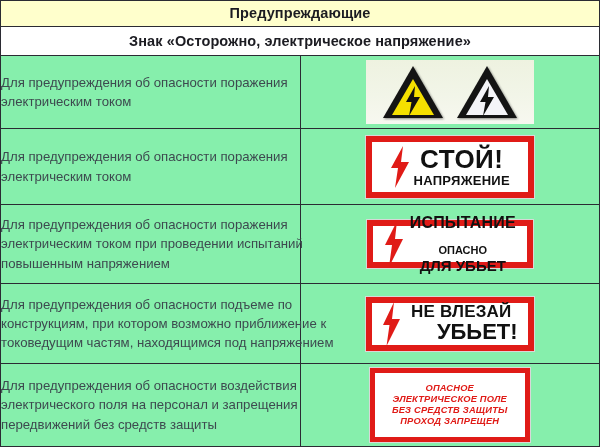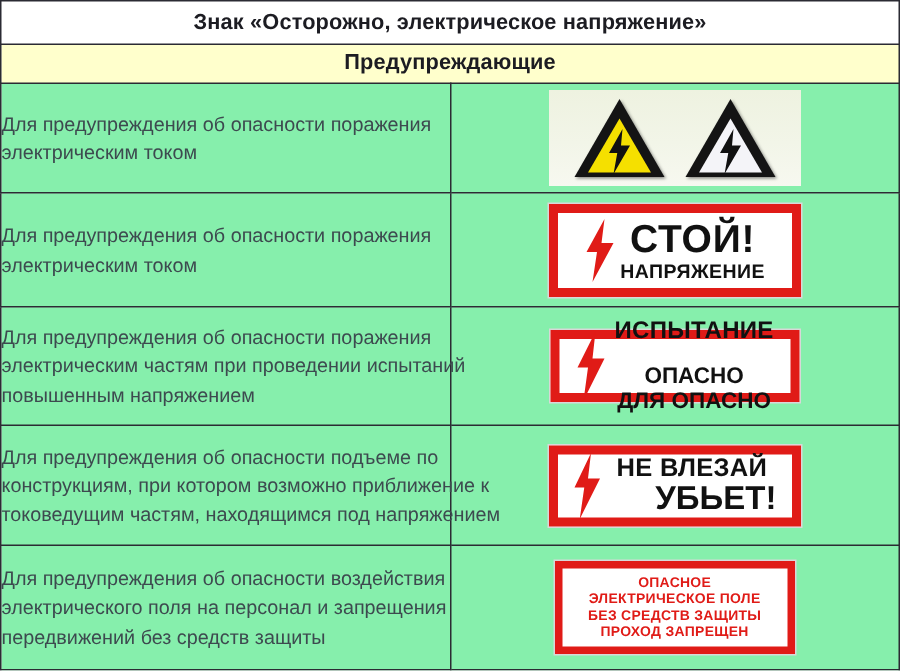--- a/index.html
+++ b/index.html
@@ -150,52 +150,53 @@
     font-size: 26px; font-weight: bold; color: #111; letter-spacing: .5px;
   }
   .p-stoi .l2 {
     font-size: 13px; font-weight: bold; color: #111; letter-spacing: .3px;
     margin-top: 1px;
   }
 
   
   .p-test { width: 166px; height: 48px; padding: 0 7px; gap: 6px; }
   .p-test .l1 { font-size: 16px; font-weight: bold; color: #111; letter-spacing: .2px; }
-  .p-test .l2 { font-size: 15px; font-weight: bold; color: #111; margin-top: 14px; }
+  .p-test .l2 { font-size: 11px; font-weight: bold; color: #111; margin-top: 14px; }
   .p-test .l3 { font-size: 15px; font-weight: bold; color: #111; margin-top: 2px; }
 
   
   .p-climb { width: 168px; height: 54px; padding: 0 7px; gap: 4px; }
   .p-climb .l1 { font-size: 17px; font-weight: bold; color: #111; letter-spacing: .2px; }
   .p-climb .l2 { font-size: 22px; font-weight: bold; color: #111; margin-top: 1px; margin-left: 32px; }
 
   
   .p-field {
-    width: 160px; height: 62px; padding: 12px 4px;
+    width: 160px; height: 74px; padding: 12px 4px;
     border-width: 5px;
+    font-style: italic;
   }
   .p-field .txtblock { line-height: 1.18; }
   .p-field .fl {
     font-size: 9.3px; font-weight: bold; color: #e01b17;
     letter-spacing: .2px; white-space: nowrap;
   }
 </style>
 </head>
 <body>
 
 <div class="table-wrap">
   <table class="signs-table">
     <tbody>
 
       <tr>
+        <td colspan="2" class="hdr-cat">Предупреждающие</td>
+      </tr>
+
+      <tr>
         <td colspan="2" class="hdr-sign">Знак «Осторожно, электрическое напряжение»</td>
-      </tr>
-
-      <tr>
-        <td colspan="2" class="hdr-cat">Предупреждающие</td>
       </tr>
 
       <tr class="r1">
         <td class="desc-cell" style="width:415px;">
           <span class="line">Для предупреждения об опасности поражения</span>
           <span class="line">электрическим током</span>
         </td>
         <td class="img-cell">
           <div class="img-inner">
             <div class="tri-scene">
@@ -237,33 +238,33 @@
                 <span class="l2">НАПРЯЖЕНИЕ</span>
               </span>
             </div>
           </div>
         </td>
       </tr>
 
       <tr class="r3">
         <td class="desc-cell">
           <span class="line">Для предупреждения об опасности поражения</span>
-          <span class="line">электрическим частям при проведении испытаний</span>
+          <span class="line">электрическим током при проведении испытаний</span>
           <span class="line">повышенным напряжением</span>
         </td>
         <td class="img-cell">
           <div class="img-inner">
             <div class="placard p-test">
               <svg class="bolt-red" width="20" height="46" viewBox="0 0 20 46">
                 <polygon points="13,0 1,24 8,24 5,46 19,18 11,18" fill="#e01b17"></polygon>
               </svg>
               <span class="txtblock">
                 <span class="l1">ИСПЫТАНИЕ</span>
                 <span class="l2">ОПАСНО</span>
-                <span class="l3">ДЛЯ ОПАСНО</span>
+                <span class="l3">ДЛЯ УБЬЕТ</span>
               </span>
             </div>
           </div>
         </td>
       </tr>
 
       <tr class="r4">
         <td class="desc-cell">
           <span class="line">Для предупреждения об опасности подъеме по</span>
           <span class="line">конструкциям, при котором возможно приближение к</span>

